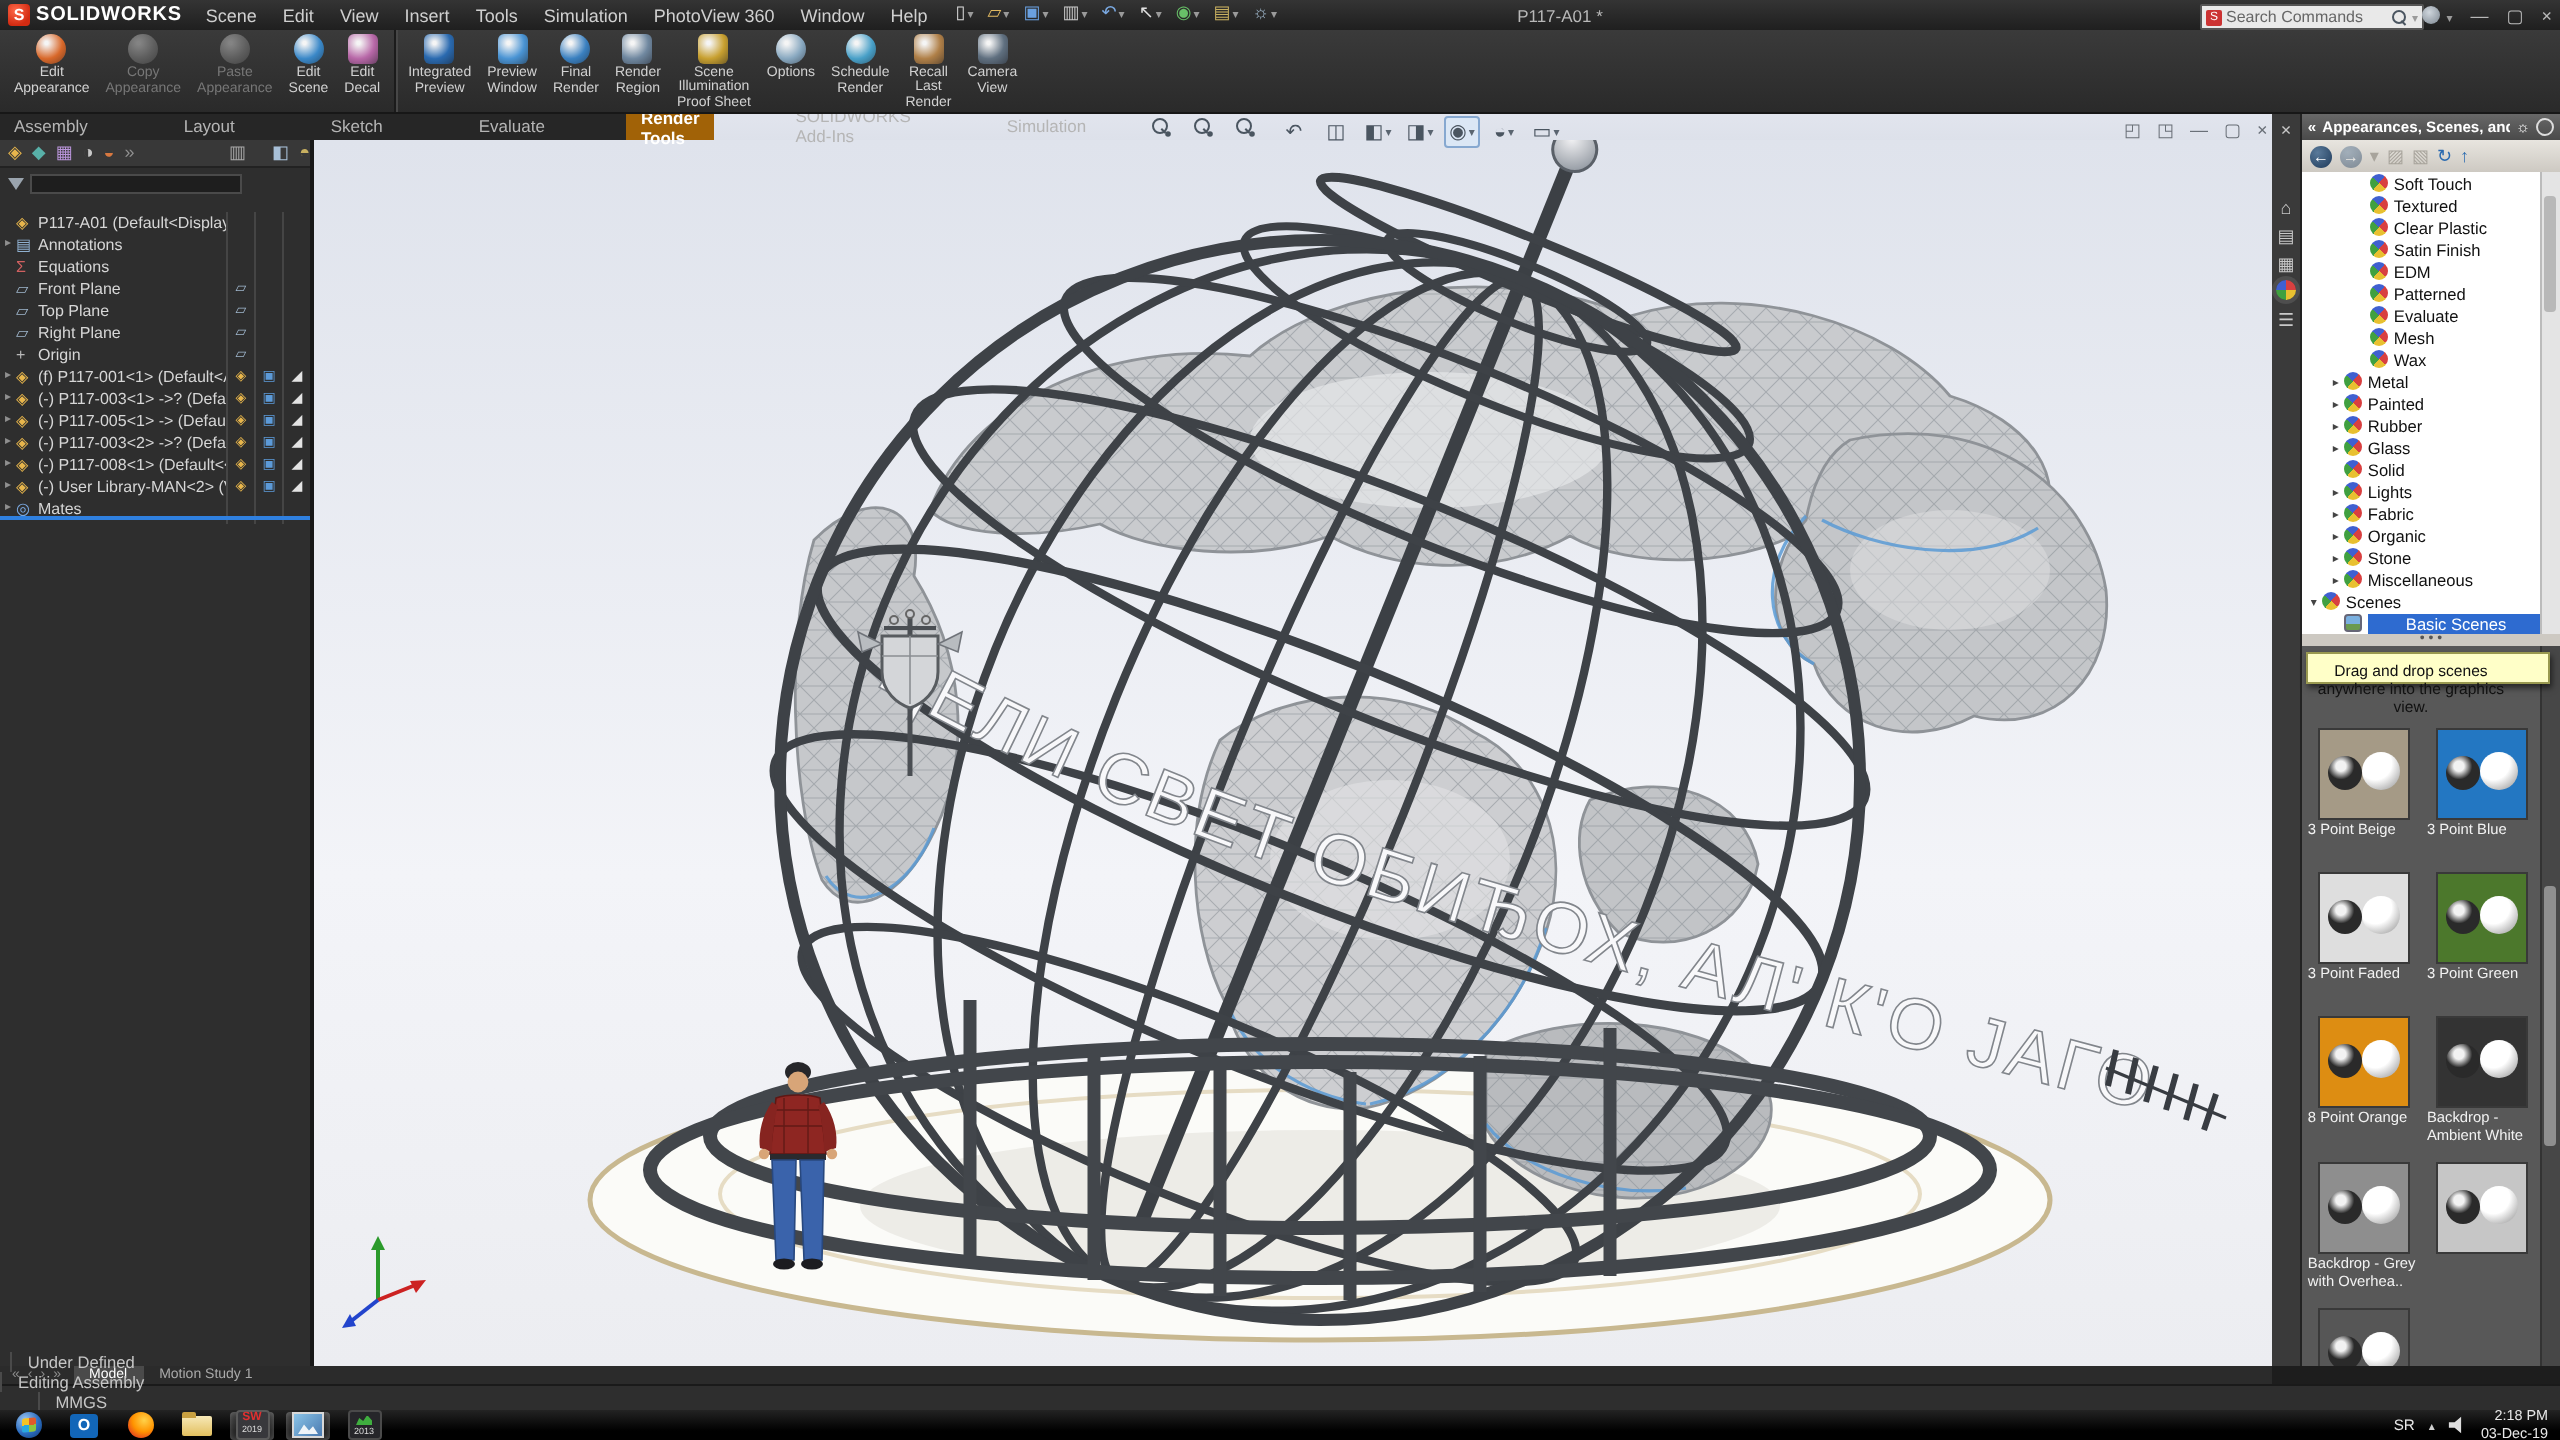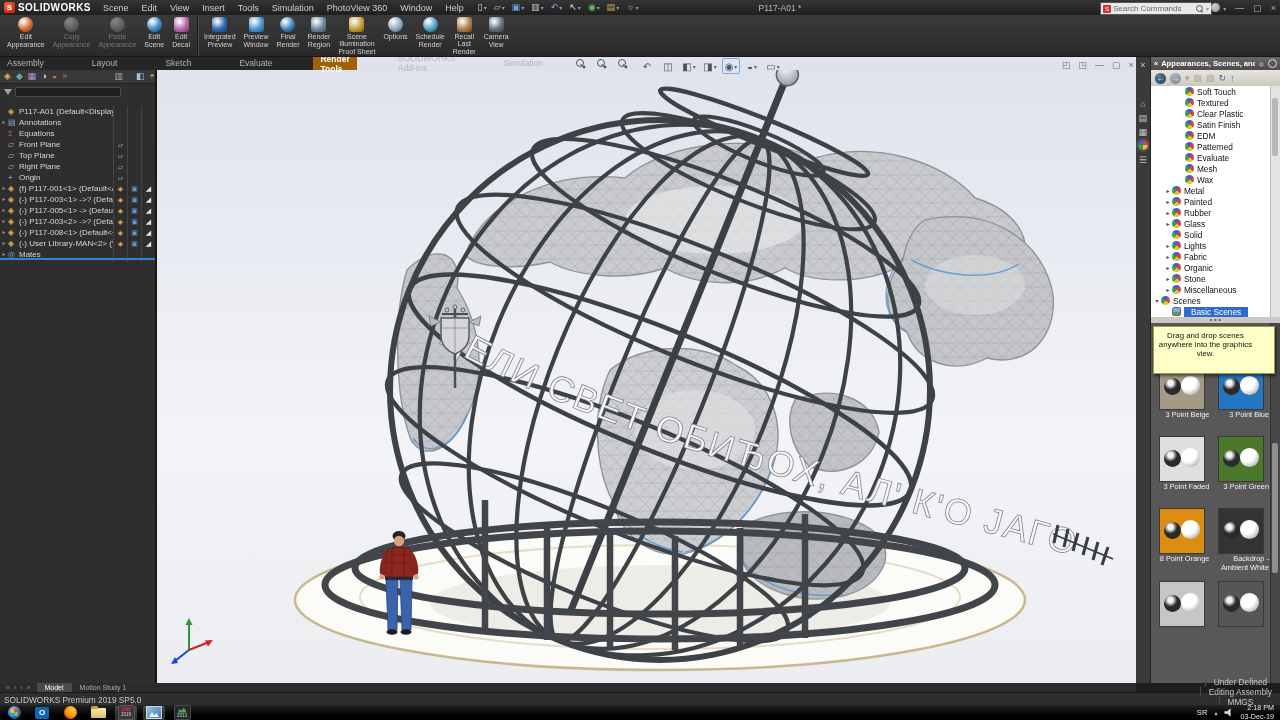--- a/index.html
+++ b/index.html
@@ -91,34 +91,34 @@
   .ptb.navdim{opacity:.45;}
   .ptb.dim{color:#a8a49c;}
   .ptb.blue{color:#2a6ab0;}
   #tp-tree{position:absolute;left:0;top:30px;right:0;height:231px;background:#fff;overflow:hidden;}
   .tp-row{height:11px;display:flex;align-items:center;font-size:8.3px;color:#111;white-space:nowrap;}
   .tp-row .tcaret{width:8px;text-align:center;font-size:6px;color:#444;flex:0 0 8px;}
   .ti-icon{width:9px;height:9px;flex:0 0 9px;margin-right:3px;border-radius:2px;}
   .ti-icon.app{background:conic-gradient(from 40deg,#d84040 0 25%,#e8c030 0 50%,#40a040 0 75%,#4060d0 0);border-radius:50%;}
   .ti-icon.scene{background:linear-gradient(#7ab0e0 55%,#6a9a50 0);border:1px solid #667;box-sizing:border-box;}
   .tp-row.lv1{padding-left:2px;} .tp-row.lv2{padding-left:13px;} .tp-row.lv3{padding-left:26px;}
-  .tp-label.selected{background:#2e6bd0;color:#fff;padding:0 7px;}
+  .tp-label.selected{background:#2e6bd0;color:#fff;padding:0 19px;}
   #tp-tree-scroll{position:absolute;right:0;top:30px;width:9px;height:231px;background:#e4e4e4;border-left:1px solid #bbb;}
   #tp-tree-scroll .thumbv{position:absolute;left:1px;top:12px;width:6px;height:58px;background:#b8b8b8;border-radius:2px;}
   #tp-split{position:absolute;left:0;top:261px;right:0;height:6px;background:#cdc9c2;color:#555;font-size:7px;line-height:5px;text-align:center;}
   #tp-scenes{position:absolute;left:0;top:267px;right:0;height:360px;background:#585858;overflow:hidden;}
   #scene-grid{position:absolute;left:3px;top:42px;right:11px;display:grid;grid-template-columns:1fr 1fr;column-gap:4px;row-gap:9px;}
-  .scene-cell{text-align:right;}
+  .scene-cell{text-align:left;}
   .thumb{width:44px;height:44px;margin:0 auto;background:var(--tc);position:relative;box-shadow:0 0 0 1px rgba(0,0,0,.35);}
   .thumb::before{content:"";position:absolute;left:4px;top:13px;width:17px;height:17px;border-radius:50%;
     background:radial-gradient(circle at 38% 30%,#f2f2f2 0 16%,#2a2a2a 42%);}
   .thumb::after{content:"";position:absolute;right:4px;top:11px;width:19px;height:19px;border-radius:50%;
     background:radial-gradient(circle at 35% 30%,#ffffff 45%,#c9c9c9 70%,#8a8a8a);}
   .scene-label{font-size:7.4px;line-height:1.2;color:#f2f2f2;margin-top:2px;min-height:17px;}
-  #tooltip{position:absolute;left:2px;top:270px;right:5px;height:48px;background:#ffffc8;border:1px solid #999950;
+  #tooltip{position:absolute;left:2px;top:270px;right:5px;height:16px;background:#ffffc8;border:1px solid #999950;
     box-shadow:1px 2px 3px rgba(0,0,0,.55);font-size:7.8px;color:#111;text-align:center;padding:4px 20px 0 3px;z-index:6;box-sizing:border-box;}
   #tp-scene-scroll{position:absolute;right:0;top:267px;width:9px;height:360px;background:#474747;border-left:1px solid #333;}
   #tp-scene-scroll .thumbv{position:absolute;left:1px;top:120px;width:6px;height:130px;background:#8f8f8f;border-radius:2px;}
   
   #doctabs{position:absolute;left:0;top:683px;width:1136px;height:9px;background:#2b2b2b;display:flex;align-items:stretch;font-size:7px;color:#aaa;z-index:9;}
   #doctabs .nav{display:flex;gap:4px;align-items:center;padding:0 6px;color:#8a8a8a;}
   .doc-tab{display:flex;align-items:center;padding:0 8px;cursor:default;}
   .doc-tab.active{background:#4a4a4a;color:#fff;}
   #statusbar{position:absolute;left:0;top:692px;width:1280px;height:13px;background:#2e2e2e;border-top:1px solid #1a1a1a;
     display:flex;align-items:center;font-size:8.3px;color:#c6c6c6;z-index:30;}
@@ -854,20 +854,24 @@
             <div class="thumb"></div>
             <div class="scene-label">8 Point Orange</div>
           </div>
 
           <div class="scene-cell" style="--tc: #333333;">
             <div class="thumb"></div>
             <div class="scene-label">Backdrop - Ambient White</div>
           </div>
 
 
+          <div class="scene-cell" style="--tc: #8e8e8e;">
+            <div class="thumb"></div>
+            <div class="scene-label">Backdrop - Grey with Overhea..</div>
+          </div>
 
           <div class="scene-cell" style="--tc: #c6c6c6;">
             <div class="thumb"></div>
 
           </div>
 
           <div class="scene-cell" style="--tc: #565656;">
             <div class="thumb"></div>
 
           </div>
@@ -893,21 +897,20 @@
       <span>Model</span>
     </div>
 
     <div class="doc-tab">
       <span>Motion Study 1</span>
     </div>
 
 </div>
 
 <div id="statusbar">
-  <span class="left">SOLIDWORKS Premium 2019 SP5.0</span>
   <span class="right">
     <span class="sitem">Under Defined</span>
     <span class="sitem">Editing Assembly</span>
     <span class="sitem">MMGS</span>
     <span class="caret-u">▴</span>
     <span class="sico"></span>
   </span>
 </div>
 
 <div id="taskbar">

